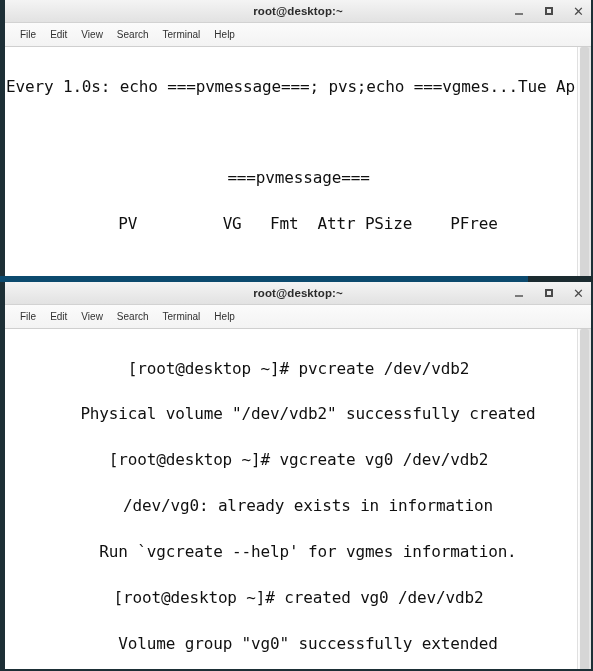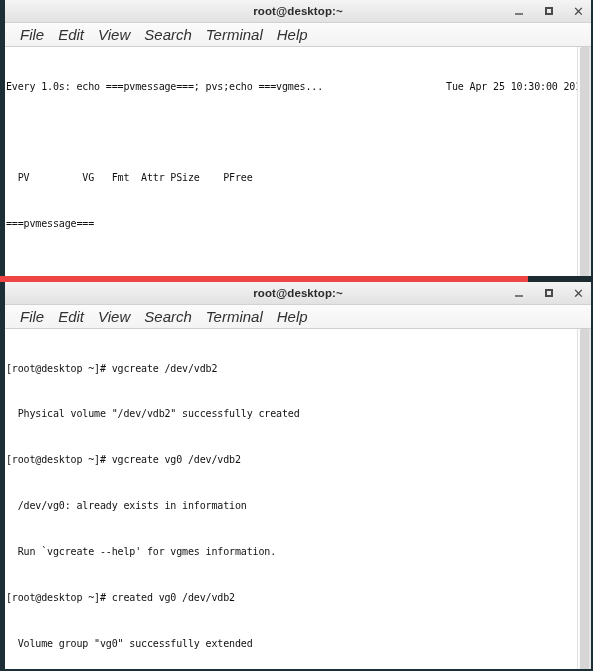--- a/index.html
+++ b/index.html
@@ -10,21 +10,21 @@
   body {
     width: 593px;
     height: 671px;
     overflow: hidden;
     font-family: "Liberation Sans", sans-serif;
   }
 
   .desktop {
     width: 528px;
     height: 671px;
-    background: #ef4444;
+    background: #0c4a6e;
     position: relative;
     border-radius: 30px;
   }
 
   
   .window {
     position: absolute;
     left: 0;
     width: 593px;
     background: #ffffff;
@@ -96,48 +96,48 @@
   
   .menubar {
     height: 23px;
     background: linear-gradient(to bottom, #fbfbfb 0%, #f3f3f3 100%);
     border-bottom: 1px solid #cfcfcf;
     display: flex;
     align-items: center;
     padding-left: 8px;
   }
   .menu-item {
-    font-size: 15px;
+    font-size: 10px;
     color: #313131;
     padding: 2px 7px;
     cursor: default;
     user-select: none;
     white-space: nowrap;
-    font-style: italic;
   }
 
   
   .term-wrap {
     position: relative;
     background: #ffffff;
   }
   .window.top .term-wrap    { height: 231px; }
   .window.bottom .term-wrap { height: 342px; }
 
   .term {
     font-family: "DejaVu Sans Mono", "Liberation Mono", monospace;
-    font-size: 10px;
+    font-size: 16px;
     line-height: 15.3px;
     color: #101010;
     white-space: pre;
     padding: 1px 0 0 1px;
     box-sizing: border-box;
     height: 100%;
     overflow: hidden;
     letter-spacing: -0.15px;
+    text-align: center;
   }
   .term .line { height: 15.3px; }
 
   .watch-head {
     display: flex;
     justify-content: space-between;
     padding-right: 4px;
   }
 
   
@@ -191,22 +191,22 @@
       <span class="menu-item">Help</span>
     </div>
 
     <div class="term-wrap">
       <div class="term">
         <div class="line watch-head">
           <span>Every 1.0s: echo ===pvmessage===; pvs;echo ===vgmes...</span>
           <span>Tue Apr 25 10:30:00 2017</span>
         </div>
         <div class="line"></div>
+        <div class="line">===pvmessage===</div>
         <div class="line">  PV         VG   Fmt  Attr PSize    PFree</div>
-        <div class="line">===pvmessage===</div>
         
         
         
         
         
         
         
         
         
         
@@ -238,21 +238,21 @@
       <span class="menu-item">File</span>
       <span class="menu-item">Edit</span>
       <span class="menu-item">View</span>
       <span class="menu-item">Search</span>
       <span class="menu-item">Terminal</span>
       <span class="menu-item">Help</span>
     </div>
 
     <div class="term-wrap">
       <div class="term">
-        <div class="line">[root@desktop ~]# vgcreate /dev/vdb2</div>
+        <div class="line">[root@desktop ~]# pvcreate /dev/vdb2</div>
         <div class="line">  Physical volume "/dev/vdb2" successfully created</div>
         <div class="line">[root@desktop ~]# vgcreate vg0 /dev/vdb2</div>
         <div class="line">  /dev/vg0: already exists in information</div>
         <div class="line">  Run `vgcreate --help' for vgmes information.</div>
         <div class="line">[root@desktop ~]# created vg0 /dev/vdb2</div>
         <div class="line">  Volume group "vg0" successfully extended</div>
         
         
         
         

